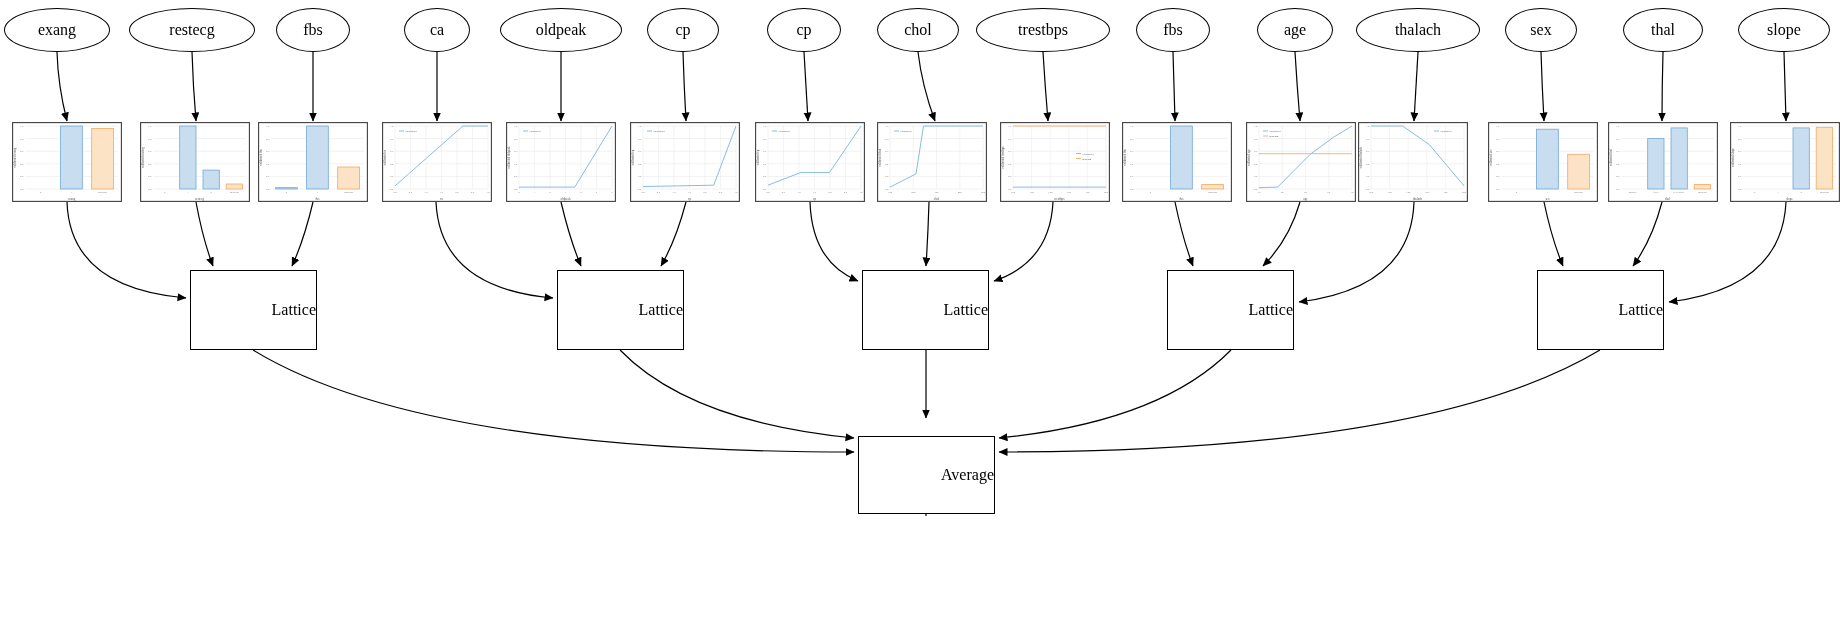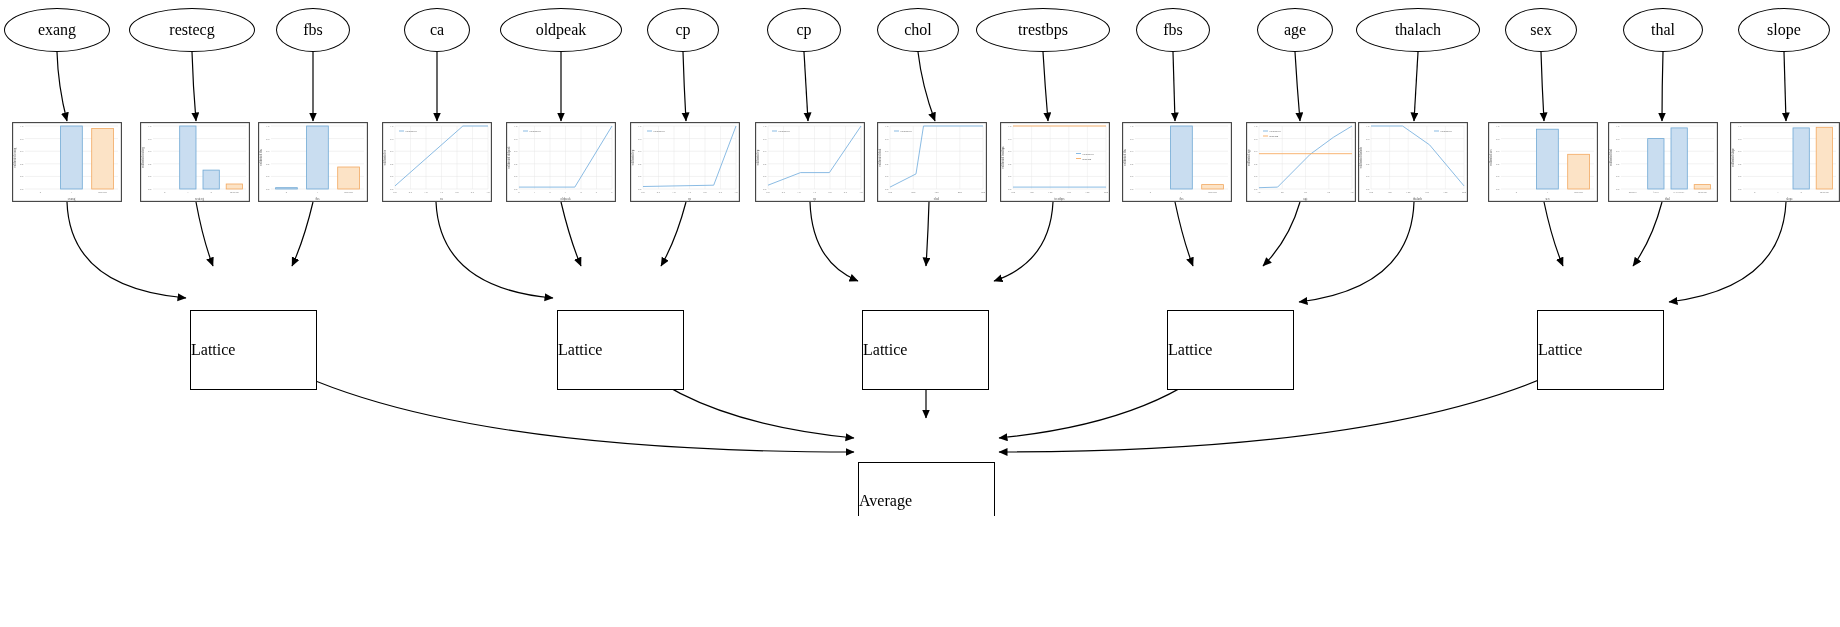--- a/index.html
+++ b/index.html
@@ -3,21 +3,21 @@
 <meta charset="utf-8">
 <style>
   html,body{margin:0;padding:0;background:#ffffff;}
   #stage{position:relative;width:1840px;height:516px;background:#ffffff;overflow:hidden;
          font-family:"Liberation Serif","DejaVu Serif",serif;}
   #edges{position:absolute;left:0;top:0;}
   .ellipse{position:absolute;box-sizing:border-box;border:1px solid #000;border-radius:50%;
            background:#fff;display:flex;align-items:center;justify-content:center;
            font-size:16px;color:#000;}
   .gbox{position:absolute;box-sizing:border-box;border:1px solid #000;background:#fff;
-        display:flex;align-items:center;justify-content:flex-start;font-size:16px;color:#000;margin-top:40px;}
+        display:flex;align-items:center;justify-content:flex-end;font-size:16px;color:#000;}
   .chart{position:absolute;}
 </style>
 </head>
 <body>
 
 <div id="stage">
     <svg id="edges" width="1840" height="627">
     <defs>
         <marker id="arw" markerWidth="10" markerHeight="9" refX="8.5" refY="4" orient="auto" markerUnits="userSpaceOnUse">
       <path d="M0,0 L9,4 L0,8 z" fill="#000000"></path>
@@ -539,16 +539,16 @@
     </div>
     <div class="gbox" style="left:862px;top:270px;width:127px;height:80px;">
     <span>Lattice</span>
     </div>
     <div class="gbox" style="left:1167px;top:270px;width:127px;height:80px;">
     <span>Lattice</span>
     </div>
     <div class="gbox" style="left:1537px;top:270px;width:127px;height:80px;">
     <span>Lattice</span>
     </div>
-    <div class="gbox" style="left:858px;top:422px;width:137px;height:78px;">
+    <div class="gbox" style="left:858px;top:436px;width:137px;height:78px;">
   <span>Average</span>
     </div>
   </div>
 
 </body></html>

